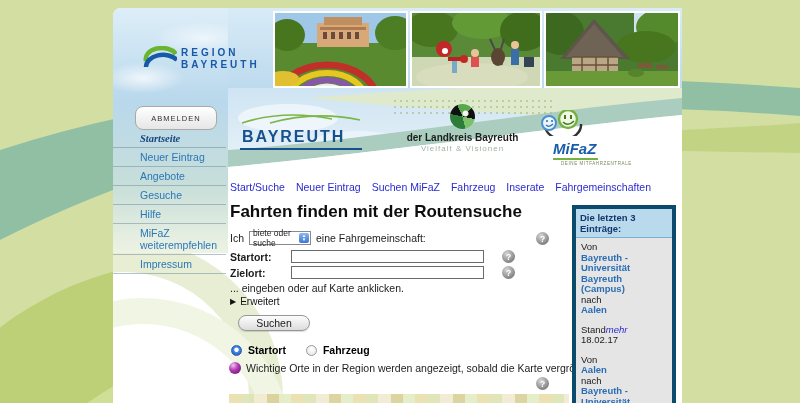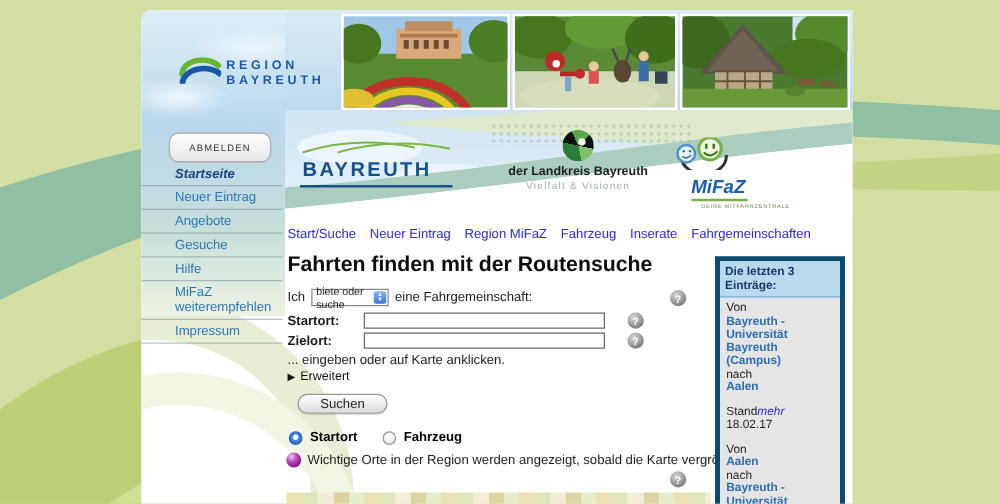--- a/index.html
+++ b/index.html
@@ -33,21 +33,21 @@
   #region-logo{left:143px;top:46px;z-index:3;display:flex;align-items:center;gap:4px;}
   #region-logo .txt{color:#1858a8;font-weight:bold;font-size:10px;letter-spacing:3px;line-height:12px;}
   #abmelden{left:135px;top:106px;width:82px;height:24px;z-index:3;border:1px solid #a9a9a9;border-radius:8px;
     background:linear-gradient(180deg,#ffffff,#e6e6e6);font-size:7.5px;color:#333;letter-spacing:1px;
     display:flex;align-items:center;justify-content:center;cursor:pointer;}
 
   
   #menu{left:113px;top:130px;width:113px;z-index:3;}
   .menu-item{padding:3px 2px 3px 27px;font-size:10.5px;color:#2a77b8;
     border-bottom:1px solid rgba(110,135,160,.5);cursor:pointer;}
-  .menu-item.active{color:#17457f;font-weight:bold;font-style:italic;}
+  .menu-item.active{color:#17457f;font-weight:bold;font-style:italic;font-family:Liberation Serif, serif;}
 
   
   #city-logo{left:240px;top:110px;z-index:3;}
   #city-logo .name{color:#17508c;font-size:16px;font-weight:bold;letter-spacing:2px;
     border-bottom:2px solid #17508c;padding:0 2px 2px 2px;}
   #lk-logo{left:400px;top:104px;width:125px;z-index:3;text-align:center;}
   #lk-swirl{width:25px;height:25px;border-radius:50%;margin:0 auto;
     background:
       radial-gradient(circle at 62% 38%, rgba(255,255,255,.95) 0 2.5px, transparent 3.5px),
       conic-gradient(from 210deg,#2d7d3a 0 20%,#101010 20% 35%,#57a84a 35% 55%,#101010 55% 70%,#7cc06a 70% 88%,#2d7d3a 88%);}
@@ -255,21 +255,21 @@
         <rect x="33" y="5" width="2" height="4" fill="#3f7a1f"></rect>
       <path d="M26,12 Q31,17 37,11" stroke="#3f7a1f" stroke-width="1.6" fill="none"></path>
     </svg>
     <div class="name">MiFaZ</div>
     <div class="tag">DEINE MITFAHRZENTRALE</div>
   </div>
 
   <div id="nav" class="abs">
     <a>Start/Suche</a>
     <a>Neuer Eintrag</a>
-    <a>Region MiFaZ</a>
+    <a>Suchen MiFaZ</a>
     <a>Fahrzeug</a>
     <a>Inserate</a>
     <a>Fahrgemeinschaften</a>
   </div>
 
   <div id="heading" class="abs">Fahrten finden mit der Routensuche</div>
 
   <div id="row-ich" class="abs">
     <span class="flabel">Ich</span>
     <div id="mode-select">

